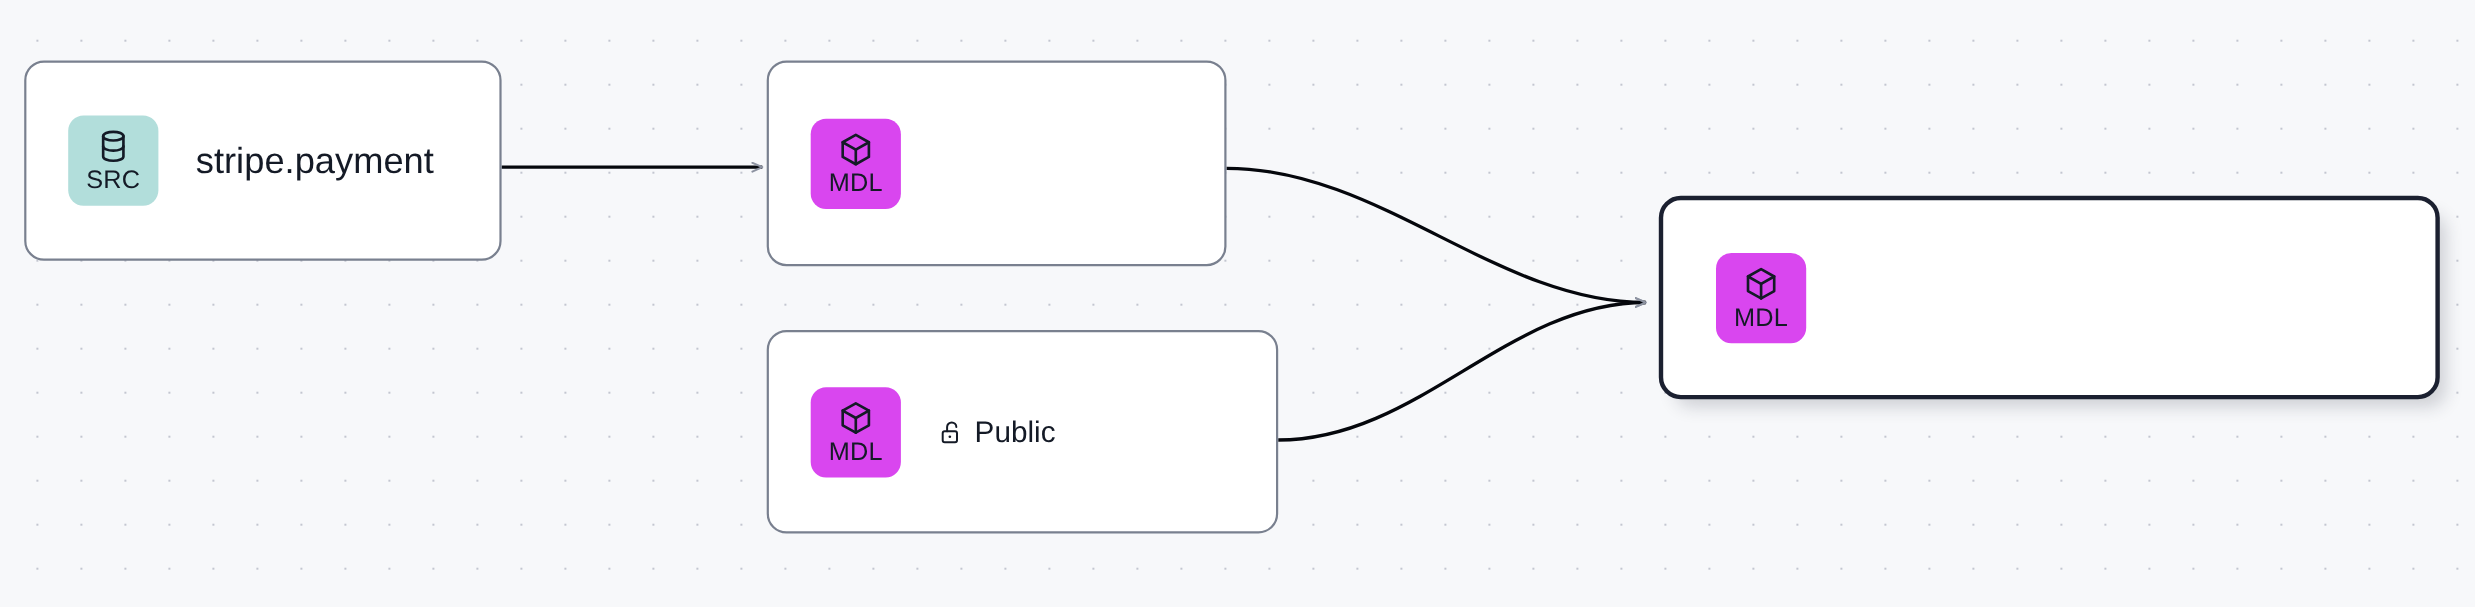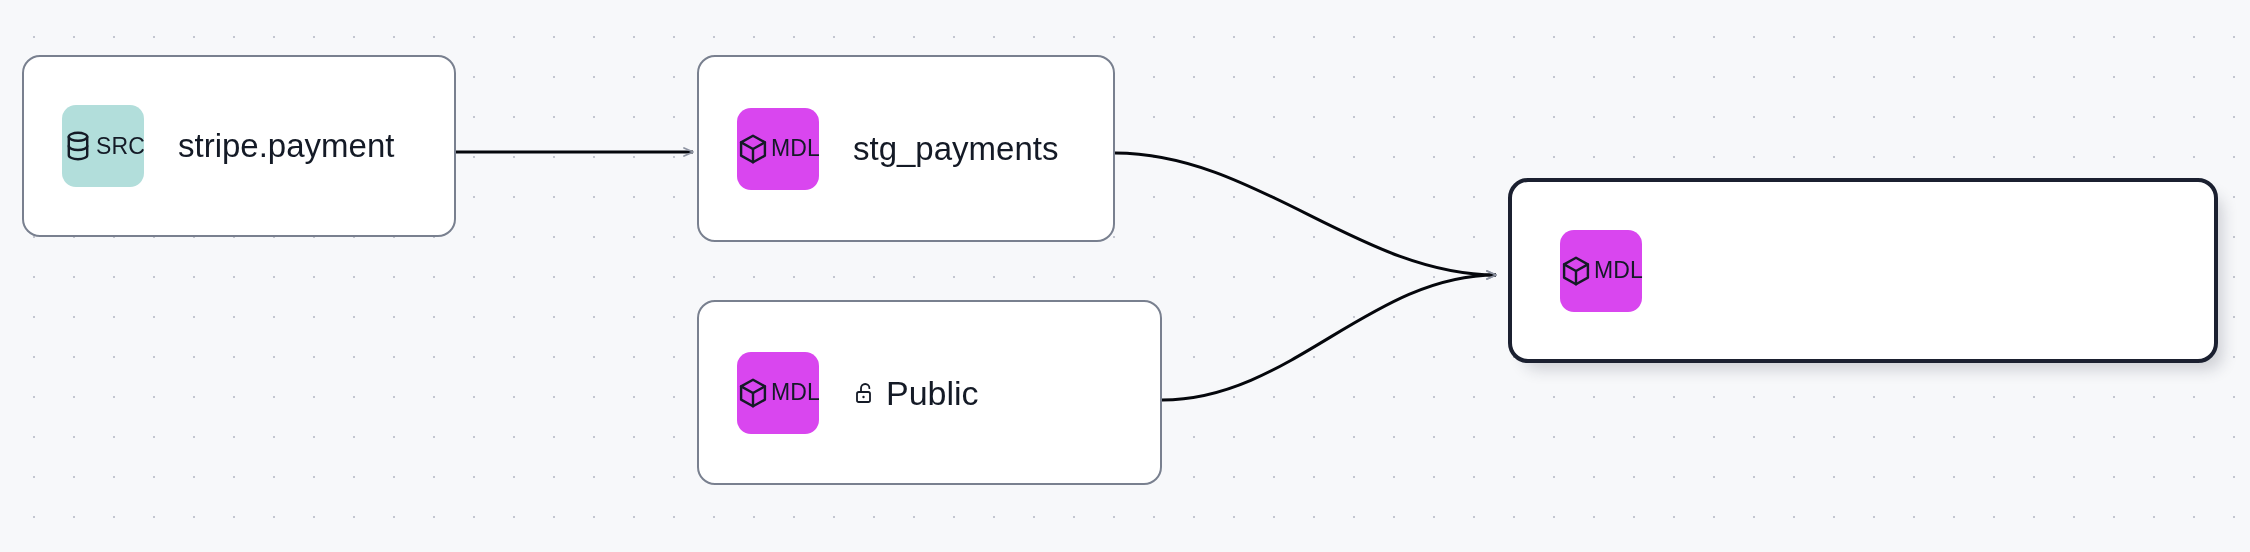--- a/index.html
+++ b/index.html
@@ -48,21 +48,21 @@
     border-radius: 20px;
     box-shadow: 10px 12px 16px -6px rgba(30, 36, 54, 0.20);
   }
 
   .badge {
     flex: 0 0 auto;
     width: 82px;
     height: 82px;
     border-radius: 14px;
     display: flex;
-    flex-direction: row;
+    flex-direction: column;
     align-items: center;
     justify-content: center;
     gap: 1px;
   }
 
   .badge.src { background: #b2dedb; }
   .badge.mdl { background: #d946ef; }
 
   .badge-glyph {
     display: block;
@@ -93,21 +93,21 @@
     line-height: 38px;
     color: #141a26;
     white-space: nowrap;
   }
 
   .node-sub {
     display: flex;
     align-items: center;
     gap: 9px;
     font-family: "Liberation Sans", sans-serif;
-    font-size: 34px;
+    font-size: 27px;
     line-height: 32px;
     color: #141a26;
     white-space: nowrap;
   }
 
   .sub-glyph {
     display: block;
     width: 24px;
     height: 24px;
     line-height: 0;
@@ -157,23 +157,20 @@
   <div class="node" id="node-stg-payments">
     <div class="badge mdl">
       <span class="badge-glyph">
         <svg viewBox="0 0 24 24" width="34" height="34" fill="none" stroke="#141a26" stroke-width="1.7" stroke-linecap="round" stroke-linejoin="round">
           <path d="M12 2.6 L20.4 7.3 L12 12 L3.6 7.3 Z"></path>
           <path d="M3.6 7.3 V16.7 L12 21.4 L20.4 16.7 V7.3"></path>
           <path d="M12 12 V21.4"></path>
         </svg>
       </span>
       <span class="badge-label">MDL</span>
-    </div>
-    <div class="node-text">
-      <div class="node-title">stg_payments</div>
     </div>
   </div>
 
   <div class="node" id="node-fct-orders">
     <div class="badge mdl">
       <span class="badge-glyph">
         <svg viewBox="0 0 24 24" width="34" height="34" fill="none" stroke="#141a26" stroke-width="1.7" stroke-linecap="round" stroke-linejoin="round">
           <path d="M12 2.6 L20.4 7.3 L12 12 L3.6 7.3 Z"></path>
           <path d="M3.6 7.3 V16.7 L12 21.4 L20.4 16.7 V7.3"></path>
           <path d="M12 12 V21.4"></path>

